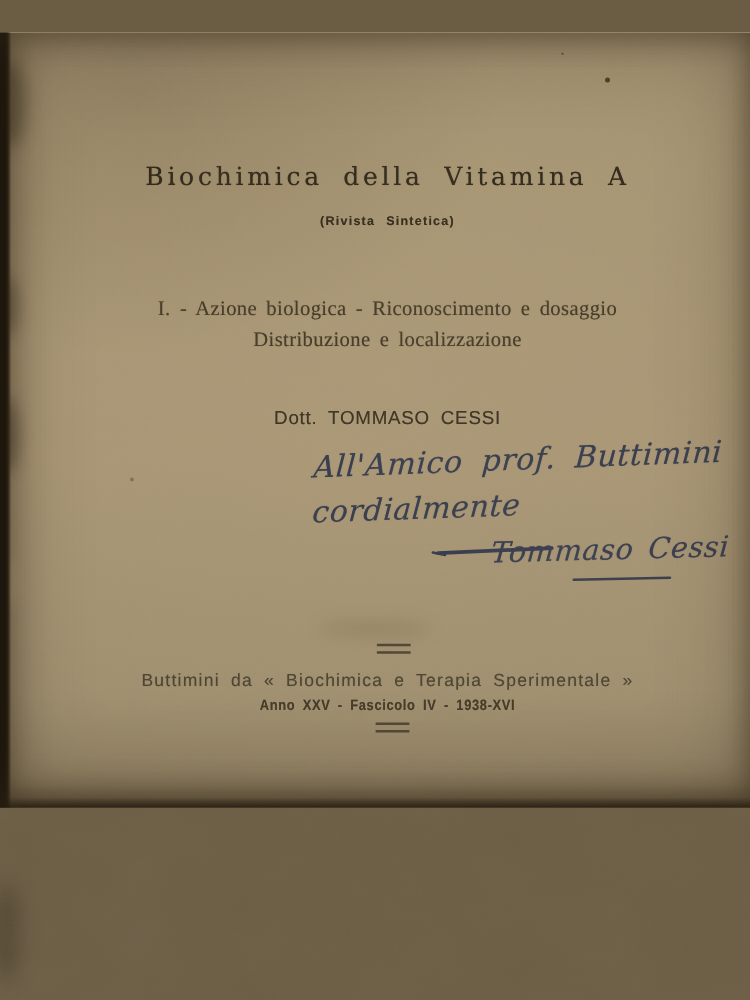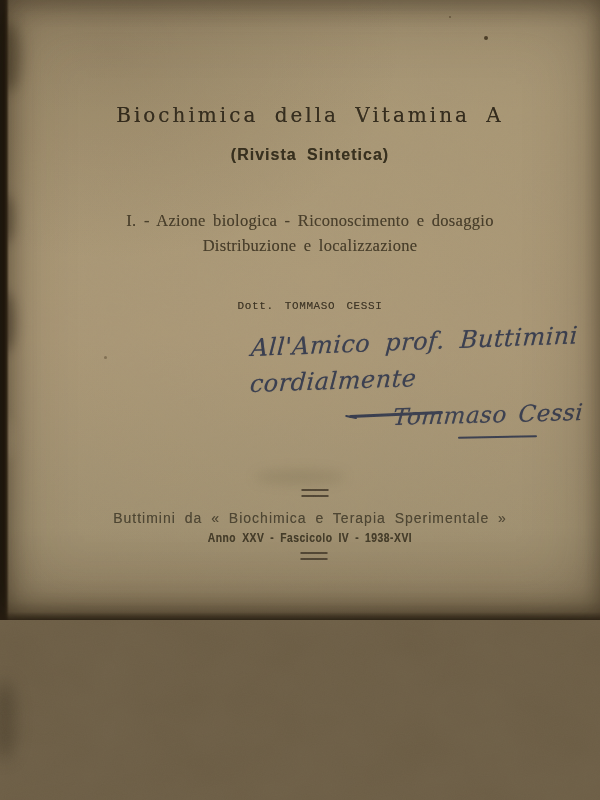--- a/index.html
+++ b/index.html
@@ -10,20 +10,21 @@
     font-family: "Liberation Sans", sans-serif;
   }
   .scan {
     position: relative;
     width: 600px; height: 620px;
     background:
       radial-gradient(ellipse 420px 300px at 18% 8%, rgba(74,58,36,0.18), rgba(74,58,36,0) 70%),
       radial-gradient(ellipse 700px 500px at 52% 45%, rgba(196,178,140,0.18), rgba(196,178,140,0) 75%),
       linear-gradient(180deg, #a19070 0%, #a89674 18%, #a99675 55%, #a09070 85%, #8f7f61 97%, #75654b 100%),
       #a79471;
+    margin-top: 26px;
   }
   
   .vignette {
     position: absolute; inset: 0; pointer-events: none;
     box-shadow:
       inset 0 0 70px rgba(58,46,28,0.38),
       inset 0 -14px 22px rgba(45,36,20,0.35),
       inset 14px 0 26px rgba(45,36,20,0.28),
       inset 0 10px 18px rgba(45,36,20,0.18);
   }
@@ -54,36 +55,36 @@
   .title {
     top: 103px;
     font-family: "DejaVu Serif", serif;
     font-size: 20px; color: #2d2517;
     letter-spacing: 3px; word-spacing: 7px;
     text-shadow: 0 0 0.6px rgba(45,37,23,0.65);
   }
   .subtitle {
     top: 146px;
     font-family: "Liberation Sans", sans-serif;
-    font-weight: bold; font-size: 16px; color: #2f2817;
+    font-weight: bold; font-size: 10px; color: #2f2817;
     letter-spacing: 1px; word-spacing: 5px;
     text-shadow: 0 0 0.5px rgba(47,40,23,0.6);
   }
   .section-line {
     font-family: "Liberation Serif", serif;
     font-weight: normal; font-size: 16.5px; color: #423825;
     letter-spacing: 0.3px; word-spacing: 3px;
     text-shadow: 0 0 0.6px rgba(66,56,37,0.5);
   }
   .sec1 { top: 211px; }
   .sec2 { top: 236px; text-align: center; }
   .author {
     top: 300px;
-    font-family: Liberation Mono, monospace;
-    font-size: 11px; color: #382f20;
+    font-family: Liberation Sans, sans-serif;
+    font-size: 15px; color: #382f20;
     letter-spacing: 0.6px; word-spacing: 4px;
     text-shadow: 0 0 0.5px rgba(56,47,32,0.55);
   }
 
   
   .hand {
     position: absolute; white-space: nowrap;
     font-family: "DejaVu Serif", serif;
     font-style: italic;
     color: #343a4e;

